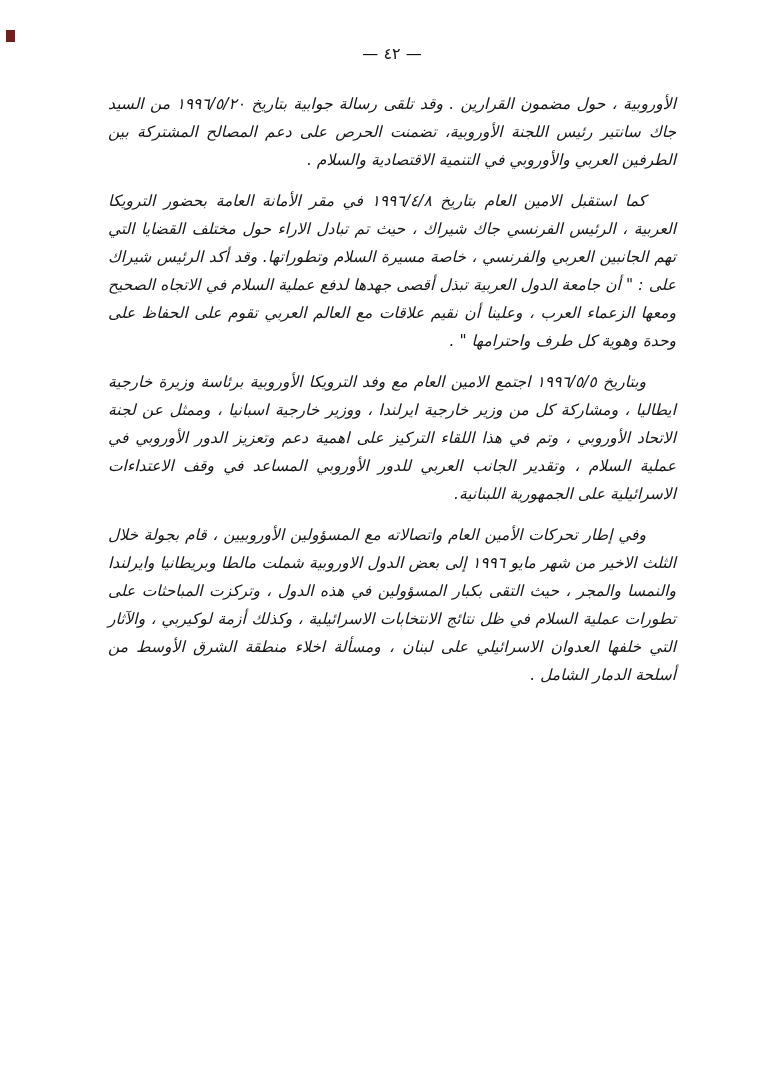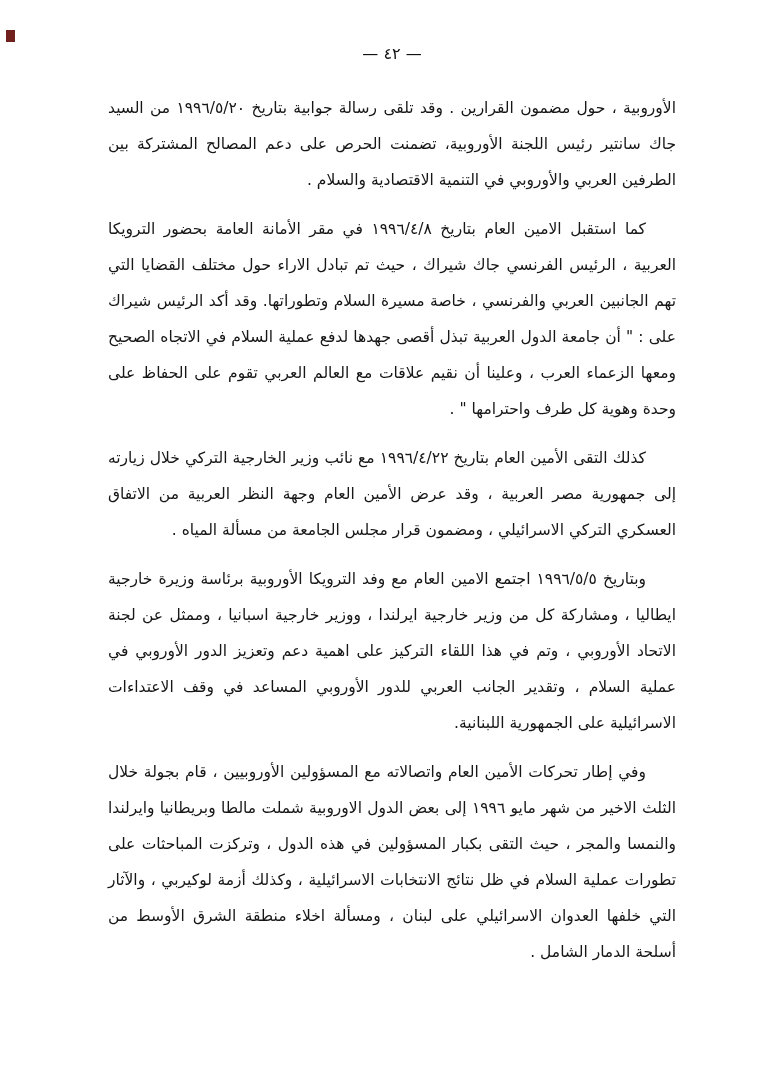--- a/index.html
+++ b/index.html
@@ -33,37 +33,37 @@
   }
   .page-number {
     text-align: center;
     font-size: 16px;
     letter-spacing: 1px;
     color: #111111;
     margin: 0 0 27px 0;
   }
   .body-text {
     font-size: 15.5px;
-    line-height: 36px;
+    line-height: 28px;
     text-align: justify;
+    font-style: italic;
   }
   .para {
     margin: 0 0 13px 0;
     text-indent: 30px;
   }
   .para.no-indent {
     text-indent: 0;
   }
 </style>
 </head>
 <body>
 
 <div class="page">
   <div class="scan-mark"></div>
   <div class="page-number">— ٤٢ —</div>
   <div class="body-text">
     <p class="para no-indent">الأوروبية ، حول مضمون القرارين . وقد تلقى رسالة جوابية بتاريخ ١٩٩٦/٥/٢٠ من السيد جاك سانتير رئيس اللجنة الأوروبية، تضمنت الحرص على دعم المصالح المشتركة بين الطرفين العربي والأوروبي في التنمية الاقتصادية والسلام .</p>
     <p class="para">كما استقبل الامين العام بتاريخ ١٩٩٦/٤/٨ في مقر الأمانة العامة بحضور الترويكا العربية ، الرئيس الفرنسي جاك شيراك ، حيث تم تبادل الاراء حول مختلف القضايا التي تهم الجانبين العربي والفرنسي ، خاصة مسيرة السلام وتطوراتها. وقد أكد الرئيس شيراك على : " أن جامعة الدول العربية تبذل أقصى جهدها لدفع عملية السلام في الاتجاه الصحيح ومعها الزعماء العرب ، وعلينا أن نقيم علاقات مع العالم العربي تقوم على الحفاظ على وحدة وهوية كل طرف واحترامها " .</p>
-    <p class="para">كذلك التقى الأمين العام بتاريخ ١٩٩٦/٤/٢٢ مع نائب وزير الخارجية التركي خلال زيارته إلى جمهورية مصر العربية ، وقد عرض الأمين العام وجهة النظر العربية من الاتفاق العسكري التركي الاسرائيلي ، ومضمون قرار مجلس الجامعة من مسألة المياه .</p>
     <p class="para">وبتاريخ ١٩٩٦/٥/٥ اجتمع الامين العام مع وفد الترويكا الأوروبية برئاسة وزيرة خارجية ايطاليا ، ومشاركة كل من وزير خارجية ايرلندا ، ووزير خارجية اسبانيا ، وممثل عن لجنة الاتحاد الأوروبي ، وتم في هذا اللقاء التركيز على اهمية دعم وتعزيز الدور الأوروبي في عملية السلام ، وتقدير الجانب العربي للدور الأوروبي المساعد في وقف الاعتداءات الاسرائيلية على الجمهورية اللبنانية.</p>
     <p class="para">وفي إطار تحركات الأمين العام واتصالاته مع المسؤولين الأوروبيين ، قام بجولة خلال الثلث الاخير من شهر مايو ١٩٩٦ إلى بعض الدول الاوروبية شملت مالطا وبريطانيا وايرلندا والنمسا والمجر ، حيث التقى بكبار المسؤولين في هذه الدول ، وتركزت المباحثات على تطورات عملية السلام في ظل نتائج الانتخابات الاسرائيلية ، وكذلك أزمة لوكيربي ، والآثار التي خلفها العدوان الاسرائيلي على لبنان ، ومسألة اخلاء منطقة الشرق الأوسط من أسلحة الدمار الشامل .</p>
   </div>
 </div>
 
 </body></html>

